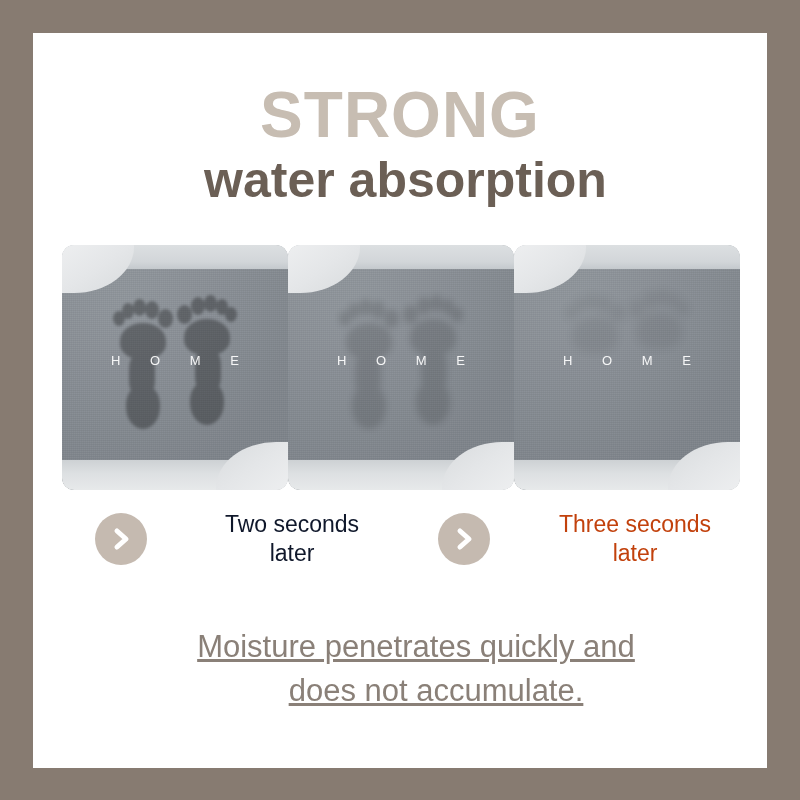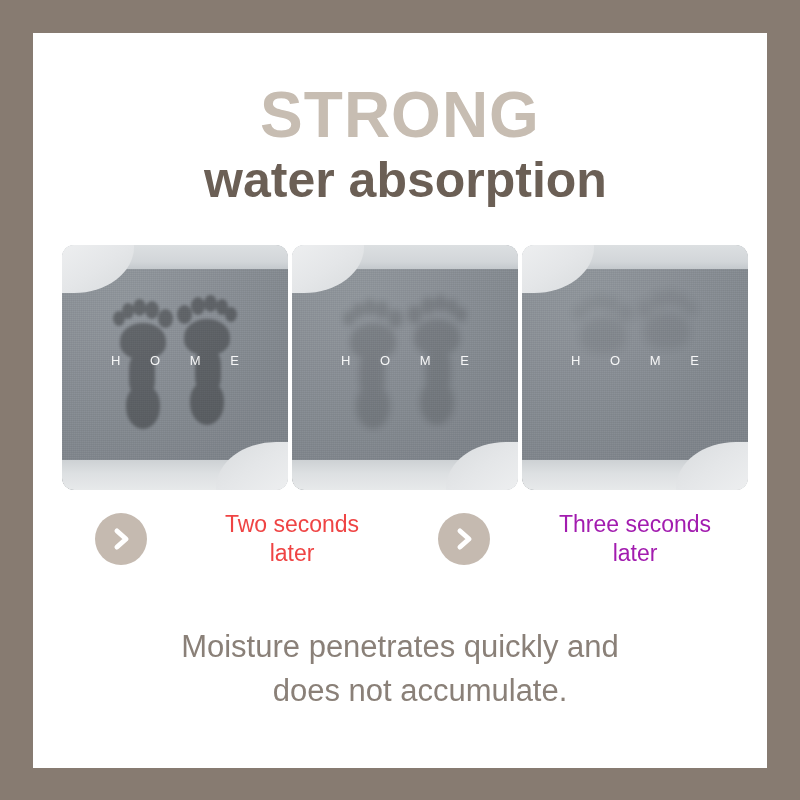--- a/index.html
+++ b/index.html
@@ -47,21 +47,20 @@
     margin-top: 4px;
     padding-left: 11px;
   }
 
   
   .panels-row {
     position: absolute;
     left: 29px; top: 212px;
     width: 686px; height: 181px;
     display: flex;
-    justify-content: space-between;
   }
 
   .panel {
     position: relative;
     width: 226px; height: 245px;
     border-radius: 12px;
     overflow: hidden;
     background: #e9ebec;
   }
 
@@ -197,26 +196,27 @@
     background: #c5bab0;
     display: flex;
     align-items: center;
     justify-content: center;
   }
   .arrow-circle svg { display: block; }
 
   
   .tagline {
     position: absolute;
-    left: 0; top: 592px;
+    left: 16px; top: 592px;
     width: 734px;
     text-align: center;
     font-size: 31px;
     color: #8a8078;
     line-height: 1.42;
+    text-decoration: underline;
   }
 </style>
 </head>
 <body>
 
 <div id="poster" style="background: rgb(135, 123, 113);">
   <div id="inner" style="background: rgb(255, 255, 255);">
 
     <div class="heading-block">
       <div class="headline-1" style="color: rgb(199, 189, 178);">STRONG</div>
@@ -331,34 +331,34 @@
 
 
       <div class="arrow-gap">
         <div class="arrow-circle" style="background: rgb(197, 186, 176);">
           <svg width="26" height="26" viewBox="0 0 26 26" aria-hidden="true">
             <polyline points="9,5 18,13 9,21" fill="none" stroke="#ffffff" stroke-width="5" stroke-linecap="round" stroke-linejoin="round"></polyline>
           </svg>
         </div>
       </div>
 
-      <div class="caption" style="color: #ef4444;">
+      <div class="caption" style="color: #0f172a;">
         <div>Two seconds</div>
         <div>later</div>
       </div>
 
       <div class="arrow-gap">
         <div class="arrow-circle" style="background: rgb(197, 186, 176);">
           <svg width="26" height="26" viewBox="0 0 26 26" aria-hidden="true">
             <polyline points="9,5 18,13 9,21" fill="none" stroke="#ffffff" stroke-width="5" stroke-linecap="round" stroke-linejoin="round"></polyline>
           </svg>
         </div>
       </div>
 
-      <div class="caption" style="color: #a21caf;">
+      <div class="caption" style="color: #c2410c;">
         <div>Three seconds</div>
         <div>later</div>
       </div>
 
     </div>
 
     <div class="tagline">
       <div style="color: rgb(138, 128, 120);">Moisture penetrates quickly and</div>
       <div style="color: rgb(138, 128, 120); padding-left: 40px;">does not accumulate.</div>
     </div>

